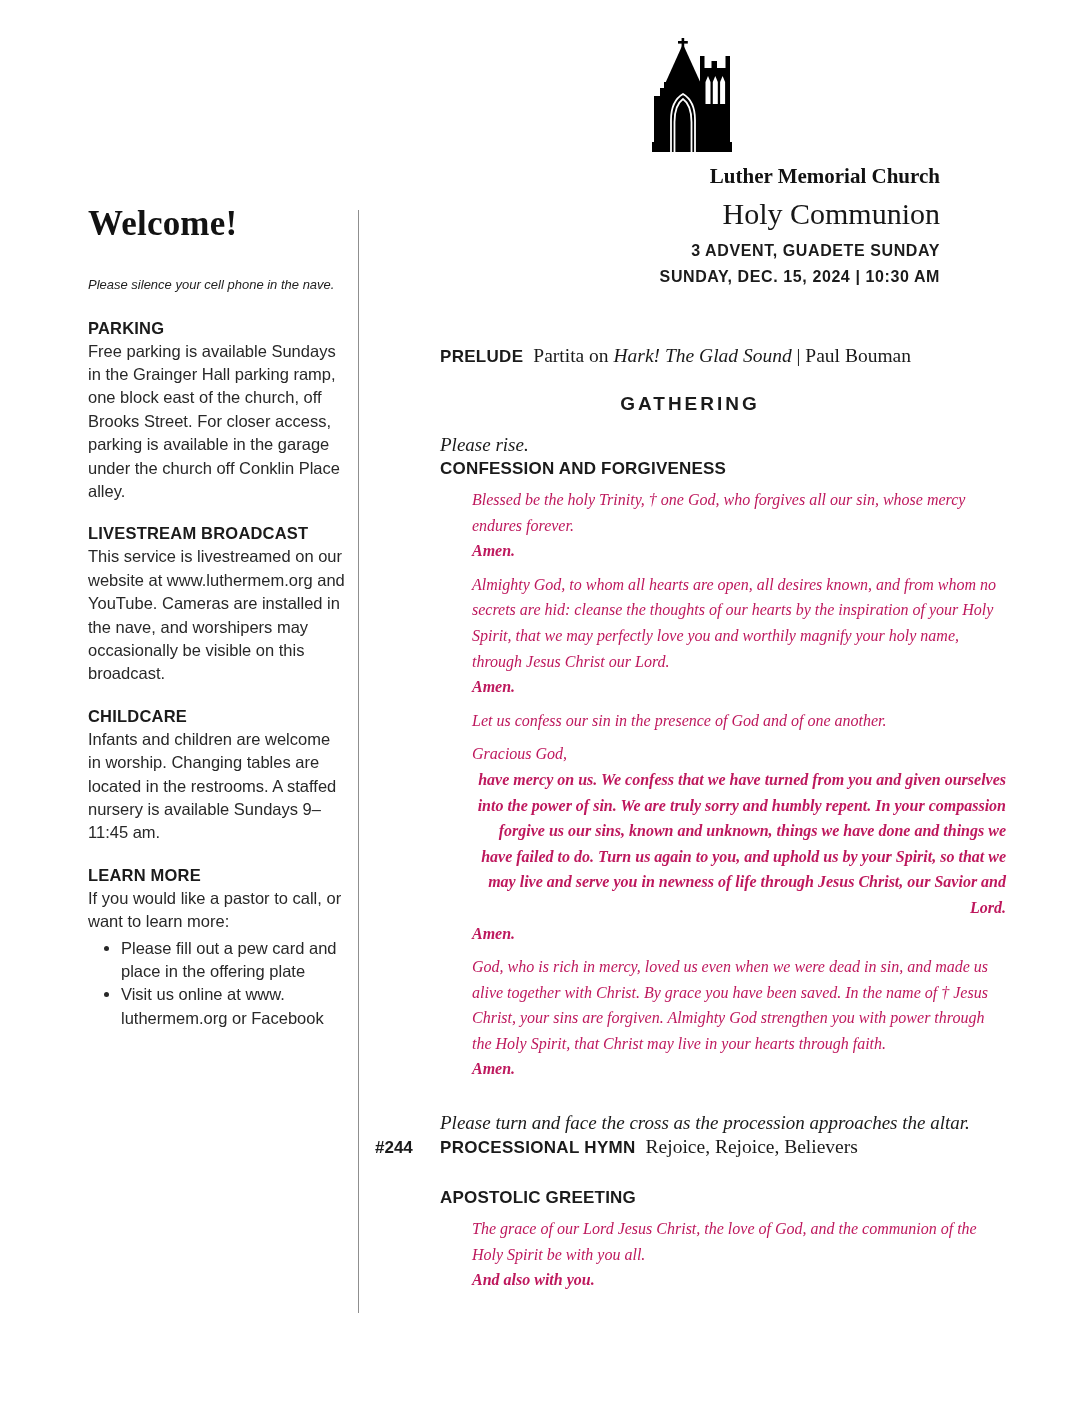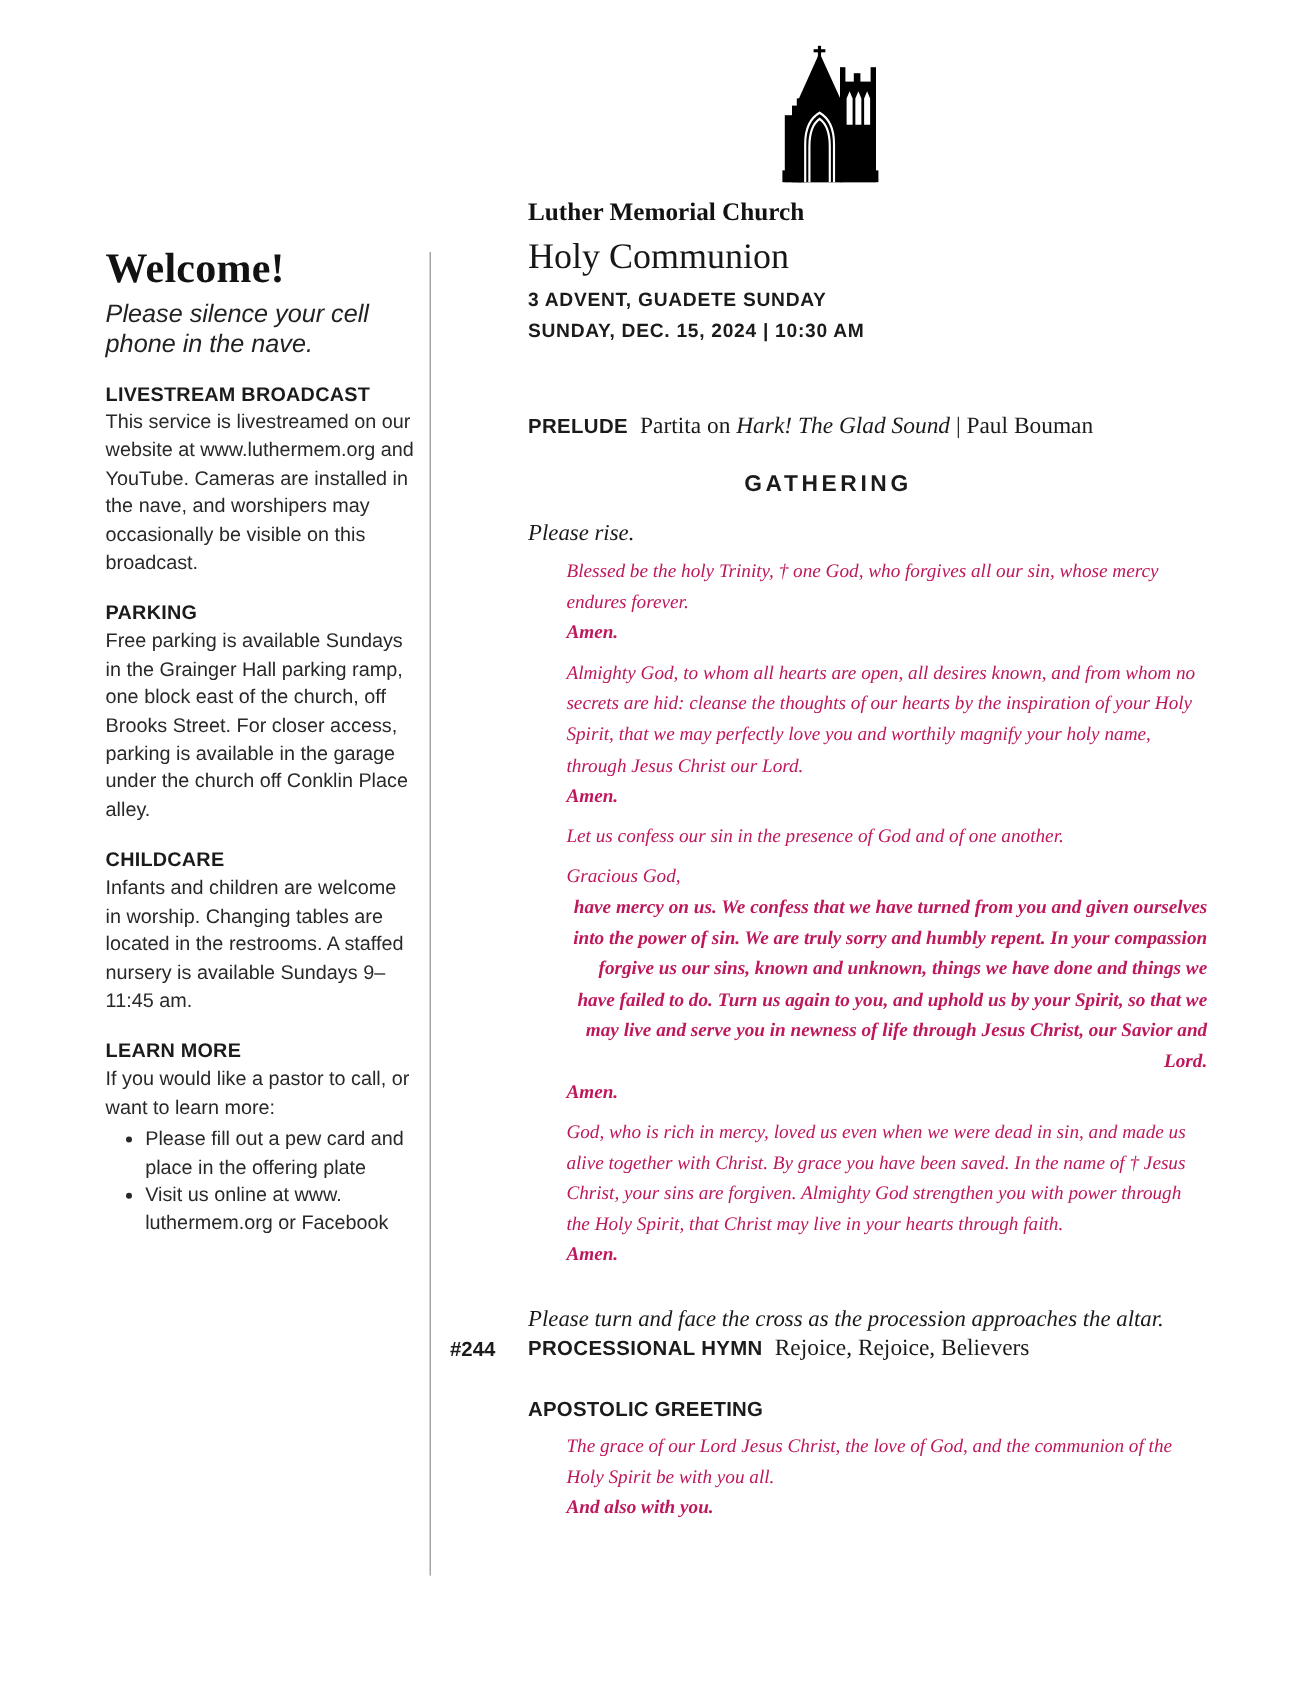--- a/index.html
+++ b/index.html
@@ -10,35 +10,35 @@
     overflow:hidden; font-family:"Liberation Sans", sans-serif; color:#1d1d1d;
   }
 
   
   .sidebar { position:absolute; left:88px; top:204px; width:258px; }
   .sidebar-title {
     font-family:"Liberation Serif", serif; font-weight:700;
     font-size:35px; letter-spacing:0.2px; color:#121212;
   }
   .sidebar-intro {
-    margin-top:6px; font-style:italic; font-size:21px;
+    margin-top:29px; font-style:italic; font-size:13px;
     line-height:24.5px; color:#222222;
   }
   .sb-section { margin-top:21px; }
   .sb-heading { font-size:16.5px; font-weight:700; letter-spacing:0.2px; color:#1b1b1b; }
   .sb-body { margin-top:2px; font-size:16.5px; line-height:23.4px; color:#282828; }
   .sb-bullets { margin-top:3px; padding-left:33px; }
   .sb-bullets li { font-size:16.5px; line-height:23.4px; color:#282828; }
 
   
   .divider { position:absolute; left:358px; top:210px; width:1px; height:1103px; background:#8f8f8f; }
 
   
   .main { position:absolute; left:440px; top:38px; width:566px; }
-  .header-block { width:500px; text-align:left; }
+  .header-block { width:500px; text-align:right; }
   .logo { display:block; margin:0 auto; }
   .church-name {
     margin-top:12px; font-family:"Liberation Serif", serif;
     font-weight:700; font-size:21px; color:#121212;
   }
   .service-title {
     margin-top:8px; font-family:"Liberation Serif", serif;
     font-weight:400; font-size:30px; color:#171717;
   }
   .service-sub {
@@ -81,27 +81,27 @@
 </head>
 <body>
 
 <div class="page">
 
   <aside class="sidebar">
     <h1 class="sidebar-title">Welcome!</h1>
     <p class="sidebar-intro">Please silence your cell phone in the nave.</p>
 
     <section class="sb-section">
+      <h2 class="sb-heading">PARKING</h2>
+      <p class="sb-body">Free parking is available Sundays in the Grainger Hall parking ramp, one block east of the church, off Brooks Street. For closer access, parking is available in the garage under the church off Conklin Place alley.</p>
+    </section>
+
+    <section class="sb-section">
       <h2 class="sb-heading">LIVESTREAM BROADCAST</h2>
       <p class="sb-body">This service is livestreamed on our website at www.luthermem.org and YouTube. Cameras are installed in the nave, and worshipers may occasionally be visible on this broadcast.</p>
-    </section>
-
-    <section class="sb-section">
-      <h2 class="sb-heading">PARKING</h2>
-      <p class="sb-body">Free parking is available Sundays in the Grainger Hall parking ramp, one block east of the church, off Brooks Street. For closer access, parking is available in the garage under the church off Conklin Place alley.</p>
     </section>
 
 
     <section class="sb-section">
       <h2 class="sb-heading">CHILDCARE</h2>
       <p class="sb-body">Infants and children are welcome in worship. Changing tables are located in the restrooms. A staffed nursery is available Sundays 9–11:45 am.</p>
     </section>
 
     <section class="sb-section">
       <h2 class="sb-heading">LEARN MORE</h2>
@@ -150,20 +150,21 @@
       </div>
     </div>
 
     <div class="prelude-line">
       <span class="label-sans">PRELUDE</span><span class="serif">Partita on </span><span class="serif italic">Hark! The Glad Sound</span><span class="serif"> | Paul Bouman</span>
     </div>
 
     <h2 class="center-heading">GATHERING</h2>
 
     <p class="rubric">Please rise.</p>
+    <h3 class="section-heading">CONFESSION AND FORGIVENESS</h3>
 
     <p class="para">
       <span>Blessed be the holy Trinity, † one God, who forgives all our sin, whose mercy endures forever.</span>
       <span class="response">Amen.</span>
     </p>
 
     <p class="para">
       <span>Almighty God, to whom all hearts are open, all desires known, and from whom no secrets are hid: cleanse the thoughts of our hearts by the inspiration of your Holy Spirit, that we may perfectly love you and worthily magnify your holy name, through Jesus Christ our Lord.</span>
       <span class="response">Amen.</span>
     </p>

